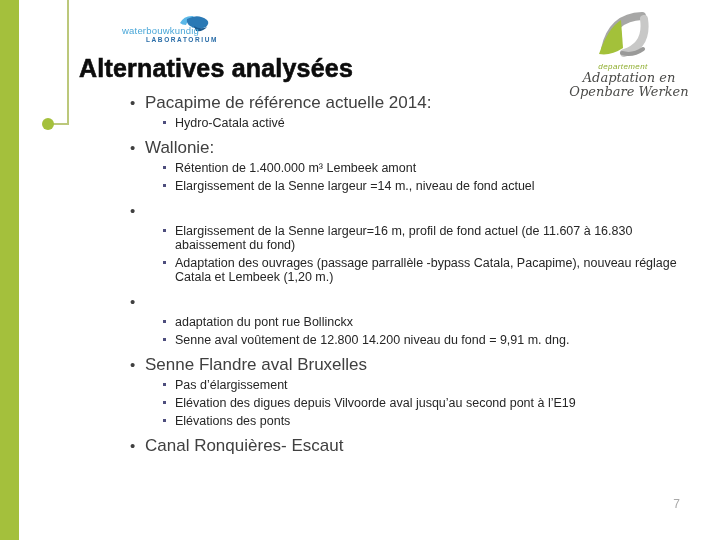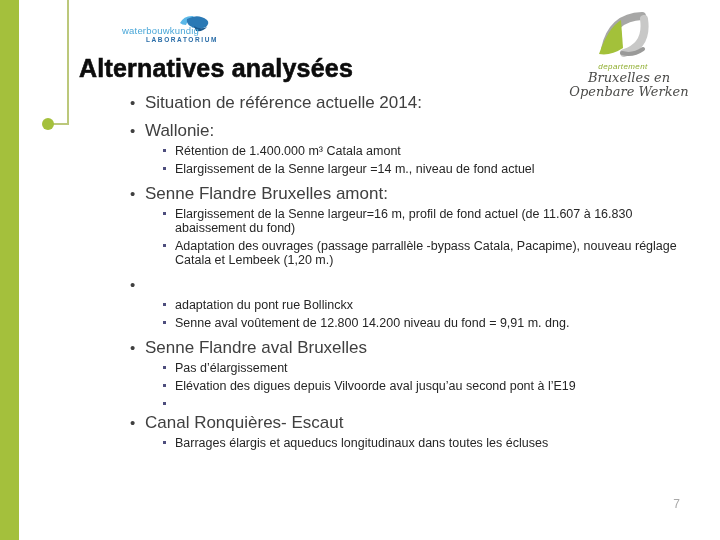--- a/index.html
+++ b/index.html
@@ -64,55 +64,60 @@
 </div>
 
 <div class="logo-right">
   <svg width="54" height="50" viewBox="0 0 54 50">
     <path d="M10,41 Q17,9 47,8" stroke="#a7a7a6" stroke-width="8" fill="none" stroke-linecap="round"></path>
     <path d="M49,11 Q53,38 29,45" stroke="#c8c8c7" stroke-width="8" fill="none" stroke-linecap="round"></path>
     <path d="M27,45 Q38,48 48,41" stroke="#9a9a99" stroke-width="4" fill="none" stroke-linecap="round"></path>
     <path d="M4,46 Q13,20 26,12 L28,40 Q16,48 4,46 Z" fill="#a3c13a"></path>
   </svg>
   <div class="dept">departement</div>
-  <div class="script">Bruxelles en</div>
+  <div class="script">Adaptation en</div>
   <div class="script">Openbare Werken</div>
 </div>
 
 <div class="title">Alternatives analysées</div>
 
 <div class="content">
     <div class="section">
       <div class="l1row">
         <span class="b1">•</span>
-        <span class="l1text">Situation de référence actuelle 2014:</span>
+        <span class="l1text">Pacapime de référence actuelle 2014:</span>
+      </div>
+      <div class="l2row">
+        <span class="b2">
+          <i></i>
+        </span>
+        <span class="l2text">Hydro-Catala activé</span>
       </div>
     </div>
     <div class="section">
       <div class="l1row">
         <span class="b1">•</span>
         <span class="l1text">Wallonie:</span>
       </div>
       <div class="l2row">
         <span class="b2">
           <i></i>
         </span>
-        <span class="l2text">Rétention de 1.400.000 m³ Catala amont</span>
+        <span class="l2text">Rétention de 1.400.000 m³ Lembeek amont</span>
       </div>
       <div class="l2row">
         <span class="b2">
           <i></i>
         </span>
         <span class="l2text">Elargissement de la Senne largeur =14 m., niveau de fond actuel</span>
       </div>
     </div>
     <div class="section">
       <div class="l1row">
         <span class="b1">•</span>
-        <span class="l1text">Senne Flandre Bruxelles amont:</span>
       </div>
       <div class="l2row">
         <span class="b2">
           <i></i>
         </span>
         <span class="l2text">Elargissement de la Senne largeur=16 m, profil de fond actuel (de 11.607 à 16.830 abaissement du fond)</span>
       </div>
       <div class="l2row">
         <span class="b2">
           <i></i>
@@ -151,29 +156,24 @@
       <div class="l2row">
         <span class="b2">
           <i></i>
         </span>
         <span class="l2text">Elévation des digues depuis Vilvoorde aval  jusqu’au second pont à l’E19</span>
       </div>
       <div class="l2row">
         <span class="b2">
           <i></i>
         </span>
+        <span class="l2text">Elévations des ponts</span>
       </div>
     </div>
     <div class="section">
       <div class="l1row">
         <span class="b1">•</span>
         <span class="l1text">Canal Ronquières- Escaut</span>
       </div>
-      <div class="l2row">
-        <span class="b2">
-          <i></i>
-        </span>
-        <span class="l2text">Barrages élargis et aqueducs longitudinaux dans toutes les écluses</span>
-      </div>
     </div>
   </div>
 
 <div class="page-num">7</div>
 
 </body></html>

